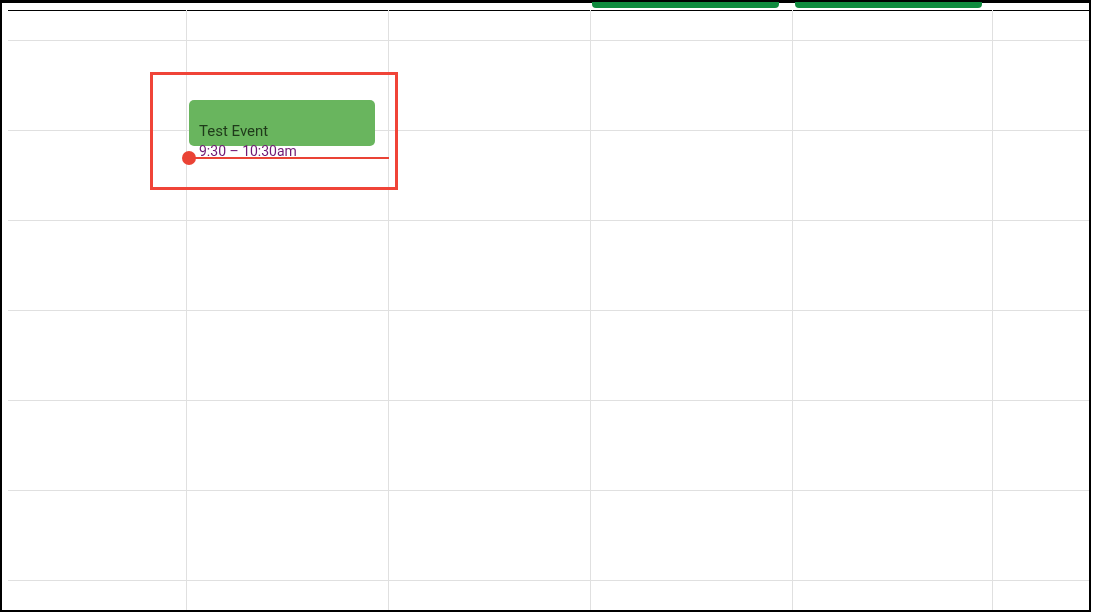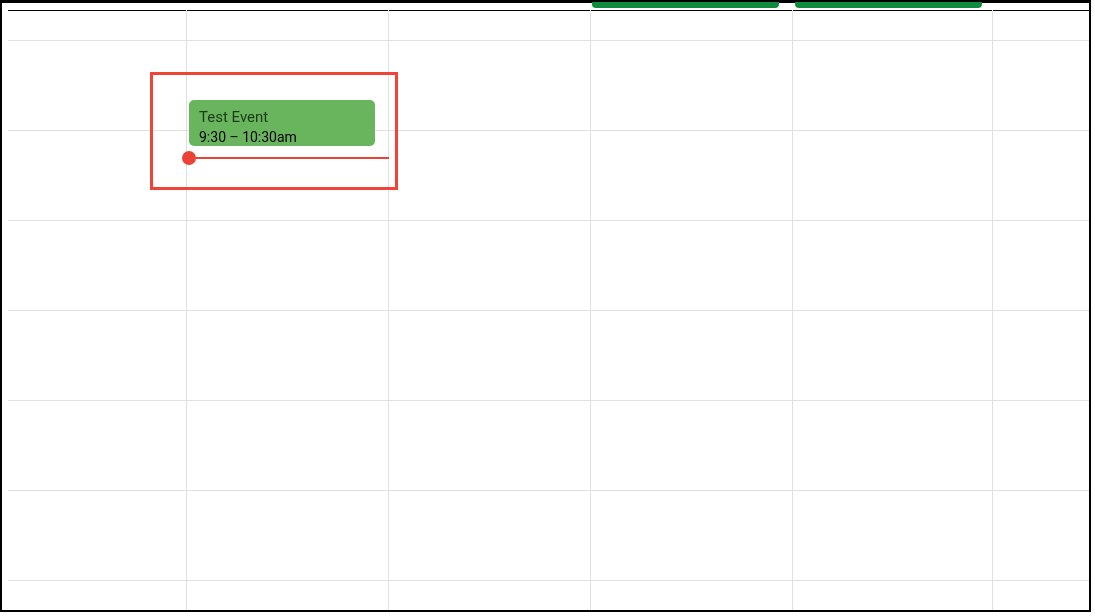--- a/index.html
+++ b/index.html
@@ -60,31 +60,31 @@
       position: absolute;
       top: 0;
       height: 6px;
       background: #0f8b3e;
       border-radius: 0 0 4px 4px;
     }
     .event-block {
       position: absolute;
       background: #69b55e;
       border-radius: 5px;
-      padding: 8px 10px;
+      padding: 22px 10px;
       cursor: pointer;
     }
     .event-title {
       color: #1f3a1a;
       font-size: 15px;
       font-weight: 400;
       line-height: 1.2;
     }
     .event-time {
-      color: #000000;
+      color: #701a75;
       font-size: 14px;
       font-weight: 400;
       line-height: 1.3;
       margin-top: 2px;
     }
     .now-indicator {
       position: absolute;
       height: 2px;
       background: #ea4335;
     }

